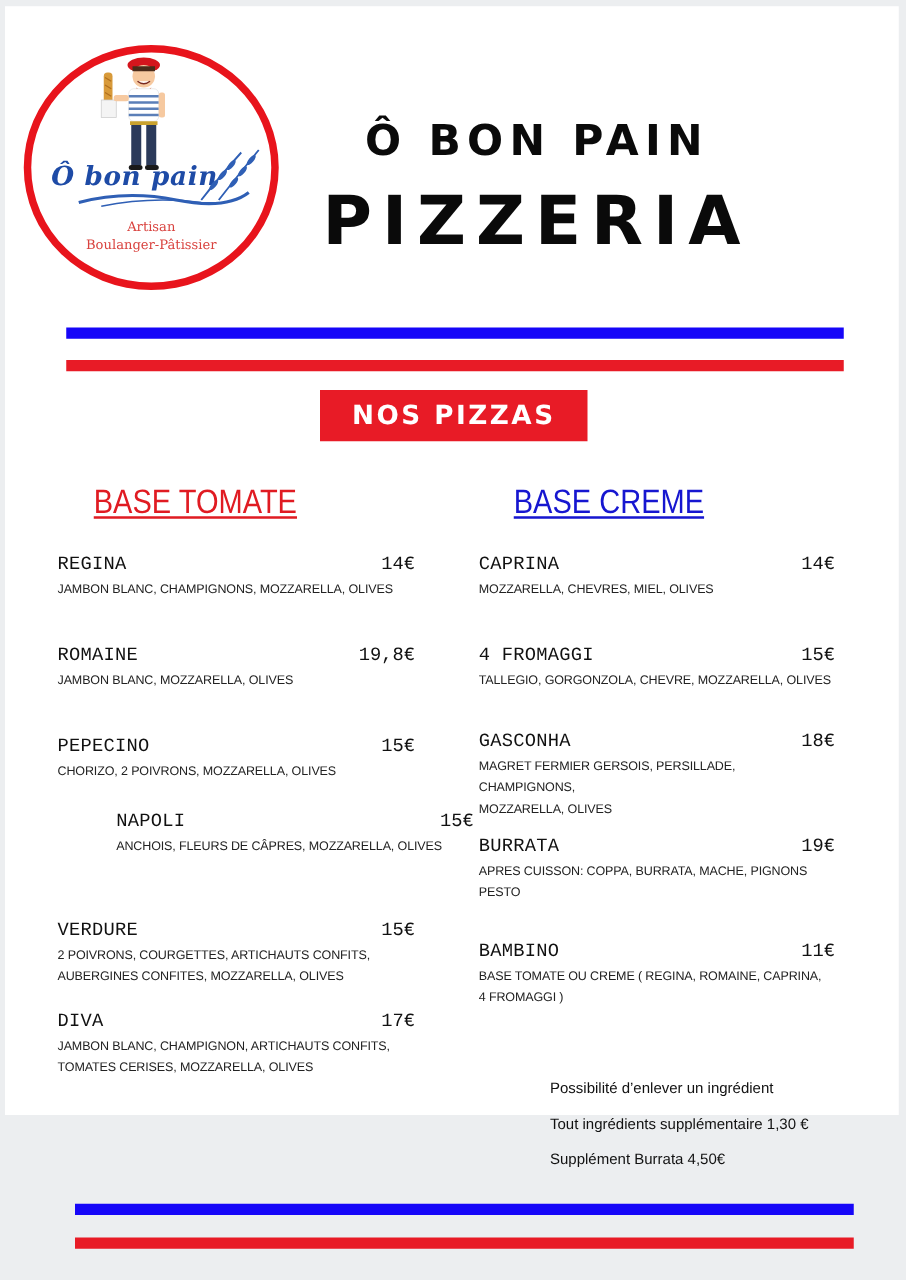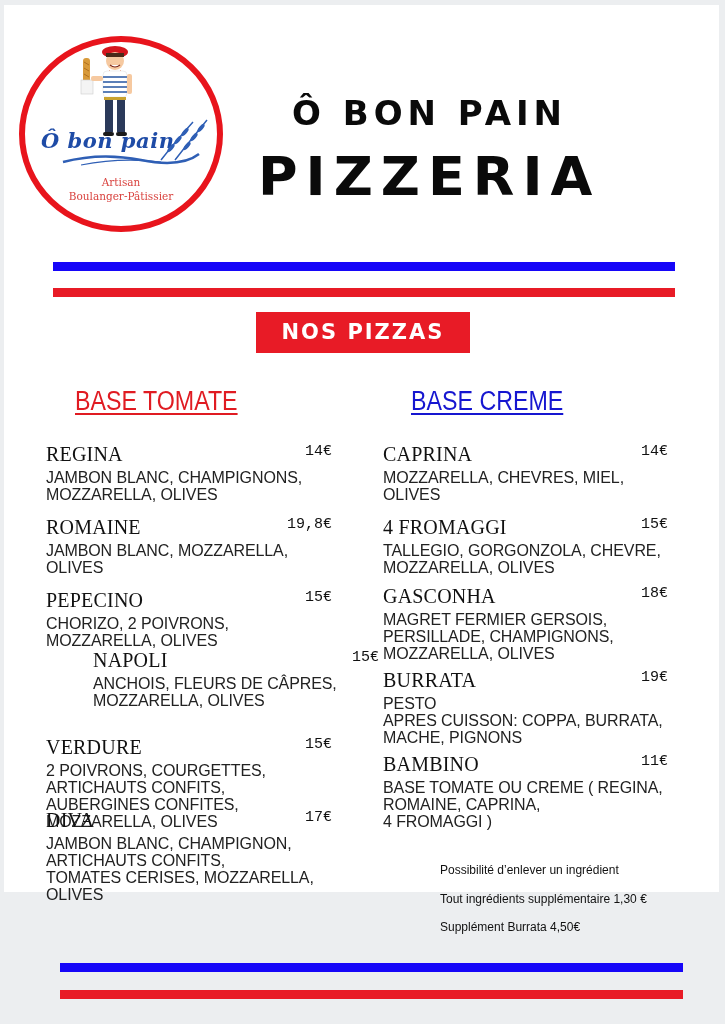--- a/index.html
+++ b/index.html
@@ -72,29 +72,29 @@
       font-size: 27px; text-decoration: underline;
       text-underline-offset: 3px; text-decoration-thickness: 1.5px;
       transform: scaleX(0.86); transform-origin: left top;
     }
     .col-head.tomate { left: 71px; color: #e01b22; }
     .col-head.creme { left: 407px; color: #1616d0; }
 
     
     .item { position: absolute; }
     .item .name {
-      font-family: Liberation Serif, serif; font-size: 20px;
+      font-family: Liberation Mono, monospace; font-size: 15px;
       color: #111; letter-spacing: 0.2px;
     }
     .item .price {
       position: absolute; right: 0; top: 0;
       font-family: Liberation Mono, monospace; font-size: 15px; color: #111;
     }
     .item .desc {
-      font-family: "Liberation Sans", sans-serif; font-size: 16px;
+      font-family: "Liberation Sans", sans-serif; font-size: 10px;
       color: #222; line-height: 17px; margin-top: 3px;
       letter-spacing: -0.1px;
     }
     .col-left .item { left: 42px; width: 286px; }
     .col-right .item { left: 379px; width: 285px; }
 
     
     .notes {
       position: absolute; left: 436px; top: 857px;
       font-family: "Liberation Sans", sans-serif; font-size: 12px; color: #111;
@@ -235,22 +235,22 @@
       <div class="price">18€</div>
       <div class="desc">
         <div>MAGRET FERMIER GERSOIS, PERSILLADE, CHAMPIGNONS,</div>
         <div>MOZZARELLA, OLIVES</div>
       </div>
     </div>
     <div class="item" style="top:664px;">
       <div class="name">BURRATA</div>
       <div class="price">19€</div>
       <div class="desc">
+        <div>APRES CUISSON: COPPA, BURRATA, MACHE, PIGNONS</div>
         <div>PESTO</div>
-        <div>APRES CUISSON: COPPA, BURRATA, MACHE, PIGNONS</div>
       </div>
     </div>
     <div class="item" style="top:748px;">
       <div class="name">BAMBINO</div>
       <div class="price">11€</div>
       <div class="desc">
         <div>BASE TOMATE OU CREME ( REGINA, ROMAINE, CAPRINA,</div>
         <div>4 FROMAGGI )</div>
       </div>
     </div>

